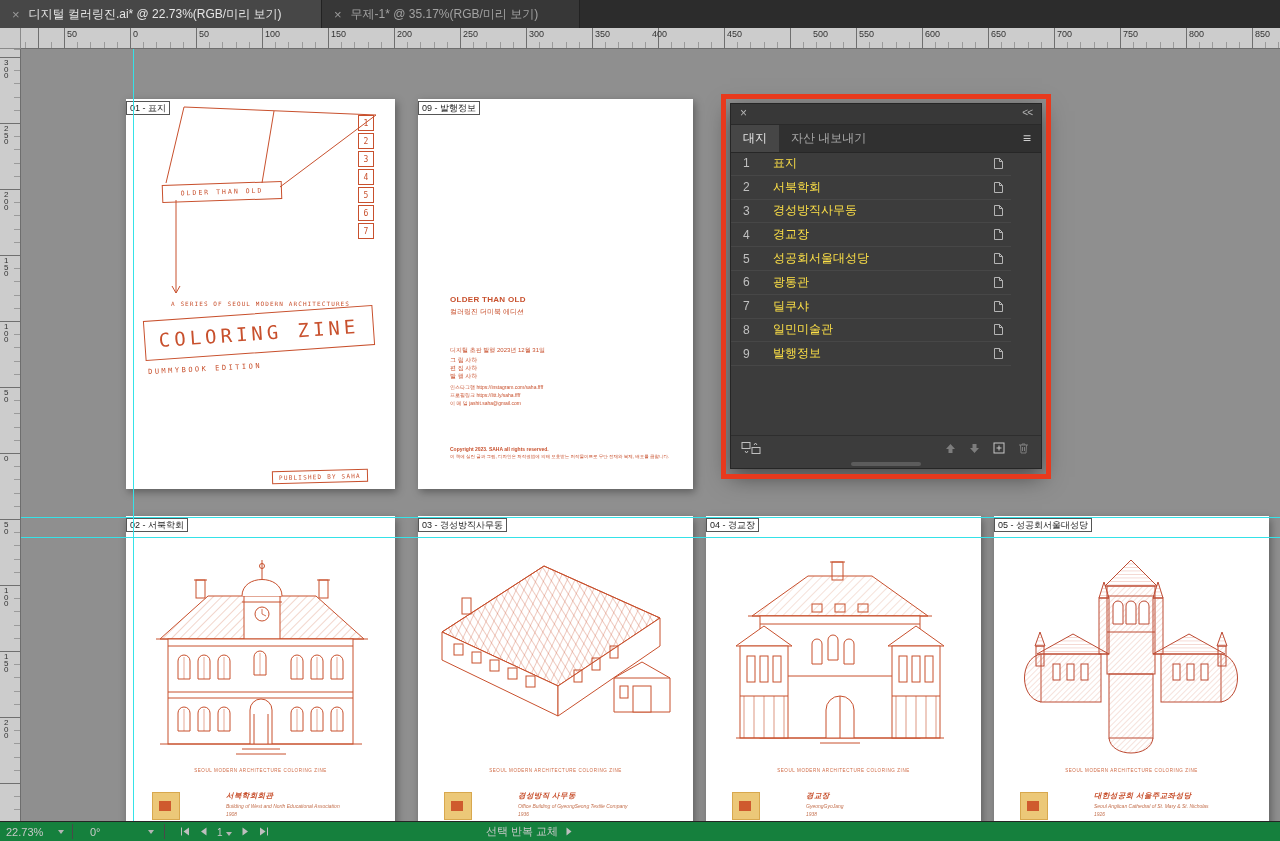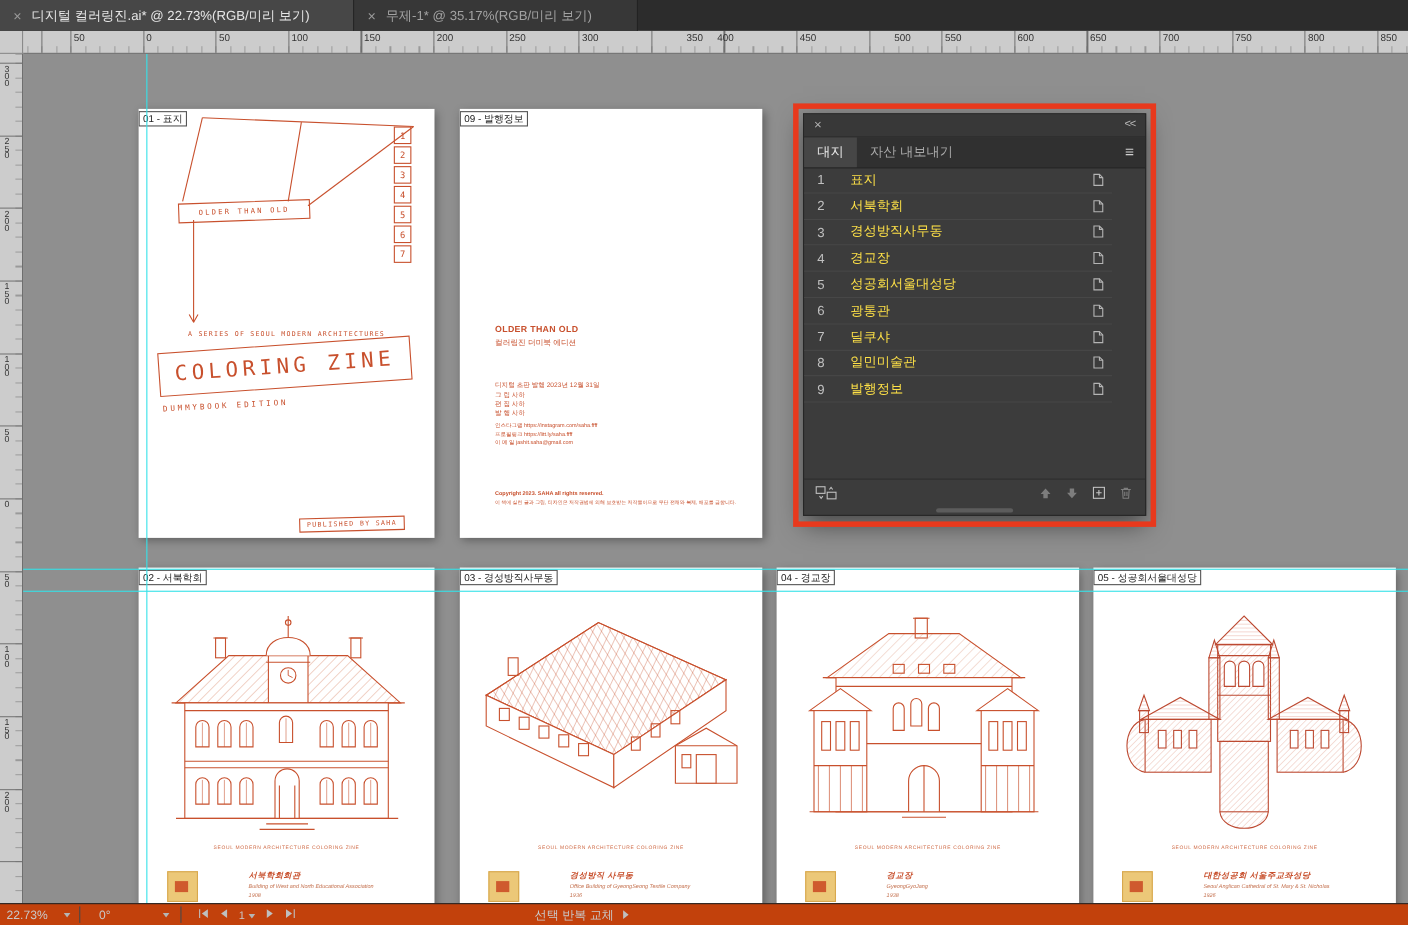--- a/index.html
+++ b/index.html
@@ -110,21 +110,21 @@
   .pf-right{margin-left:auto;display:flex;align-items:center;gap:13px;padding-right:12px;}
   .pf-right span{display:flex;align-items:center;}
   .panel-scrollbar{position:absolute;bottom:2px;left:50%;transform:translateX(-50%);width:70px;height:4px;
     background:#5c5c5c;border-radius:2px;}
 
   
   .annotation{position:absolute;left:721px;top:94px;width:330px;height:385px;border:5px solid #e8391d;
     box-sizing:border-box;z-index:6;pointer-events:none;}
 
   
-  .statusbar{position:absolute;left:0;bottom:0;width:100%;height:19px;background:#c2410c;border-top:1px solid #252525;
+  .statusbar{position:absolute;left:0;bottom:0;width:100%;height:19px;background:#15803d;border-top:1px solid #252525;
     z-index:7;font-size:11px;color:#c9c9c9;}
   .sb{position:absolute;top:0;height:19px;display:flex;align-items:center;}
   .chev{width:0;height:0;border-left:3.5px solid transparent;border-right:3.5px solid transparent;
     border-top:4px solid #b5b5b5;display:inline-block;}
   .sb-div{position:absolute;top:2px;width:1px;height:15px;background:#494949;}
   .sb-nav{gap:10px;}
   .sb-abnum{font-size:10px;color:#c9c9c9;margin-right:3px;}
 </style>
 </head>
 <body>
@@ -144,21 +144,21 @@
 
   <div class="ruler-h">
       <span class="rh-label" style="left: 67px;">50</span>
       <span class="rh-label" style="left: 133px;">0</span>
       <span class="rh-label" style="left: 199px;">50</span>
       <span class="rh-label" style="left: 265px;">100</span>
       <span class="rh-label" style="left: 331px;">150</span>
       <span class="rh-label" style="left: 397px; text-align: right;">200</span>
       <span class="rh-label" style="left: 463px;">250</span>
       <span class="rh-label" style="left: 529px;">300</span>
-      <span class="rh-label" style="left: 624px;">350</span>
+      <span class="rh-label" style="left: 595px;">350</span>
       <span class="rh-label" style="left: 652px;">400</span>
       <span class="rh-label" style="left: 727px;">450</span>
       <span class="rh-label" style="left: 813px;">500</span>
       <span class="rh-label" style="left: 859px;">550</span>
       <span class="rh-label" style="left: 925px;">600</span>
       <span class="rh-label" style="left: 991px;">650</span>
       <span class="rh-label" style="left: 1057px;">700</span>
       <span class="rh-label" style="left: 1123px;">750</span>
       <span class="rh-label" style="left: 1189px;">800</span>
       <span class="rh-label" style="left: 1255px;">850</span>

